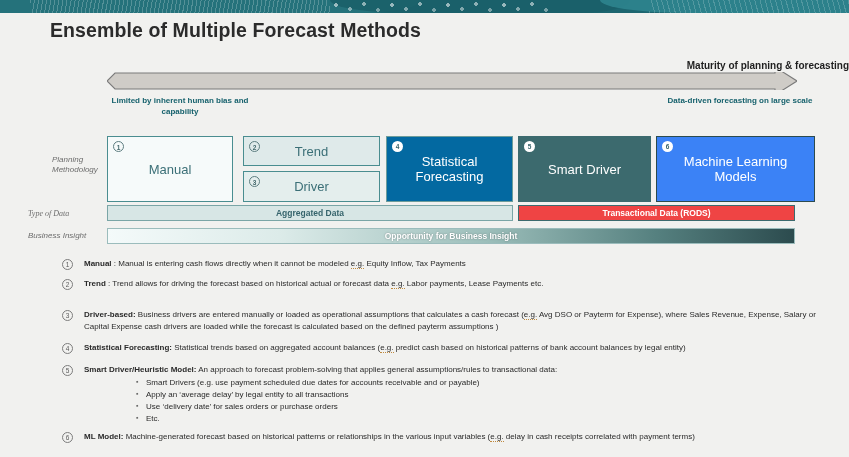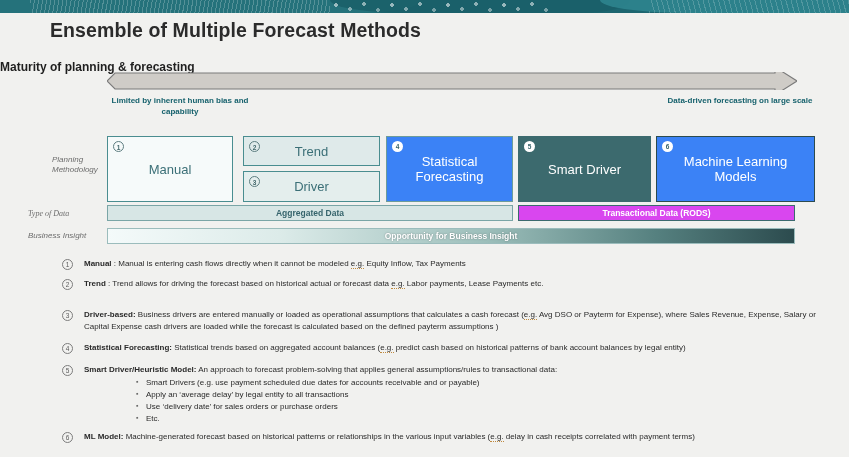--- a/index.html
+++ b/index.html
@@ -58,21 +58,21 @@
   
   .slide-title {
     position: absolute; left: 50px; top: 19px;
     font-size: 19.5px; font-weight: bold; color: #2b2b2b;
     letter-spacing: .1px;
   }
 
   
   .arrow-caption {
     position: absolute; left: 0; top: 60px; width: 849px;
-    text-align: left; font-size: 12px; font-weight: bold; color: #1f1f1f;
+    text-align: right; font-size: 10px; font-weight: bold; color: #1f1f1f;
   }
   .arrow-shape {
     position: absolute; left: 107px; top: 72px;
     width: 690px; height: 18px;
   }
   .arrow-end-label {
     position: absolute; top: 95px;
     font-size: 8px; font-weight: bold; color: #17626d;
     line-height: 11px; text-align: center;
   }
@@ -112,21 +112,21 @@
 
   .box-trend  { left: 243px; top: 136px; width: 137px; height: 30px;
       background: #dfeaea; }
   .box-trend .label { color: #3b6f77; }
 
   .box-driver { left: 243px; top: 171px; width: 137px; height: 31px;
       background: #e4eeed; }
   .box-driver .label { color: #3b6f77; }
 
   .box-stat   { left: 386px; top: 136px; width: 127px; height: 66px;
-      background: #3b82f6; border-color: #6d9c9a; }
+      background: #0369a1; border-color: #6d9c9a; }
   .box-stat .label { color: #ffffff; }
 
   .box-smart  { left: 518px; top: 136px; width: 133px; height: 66px;
       background: #3c6a6e; border-color: #3c6a6e; }
   .box-smart .label { color: #ffffff; }
 
   .box-ml     { left: 656px; top: 136px; width: 159px; height: 66px;
       background: #3b82f6; border-color: #2c4b4e; }
   .box-ml .label { color: #ffffff; }
 
@@ -135,21 +135,21 @@
     position: absolute; top: 205px; height: 16px;
     display: flex; align-items: center; justify-content: center;
     font-size: 8.5px; font-weight: bold;
   }
   .bar-aggregated {
     left: 107px; width: 406px;
     background: #d7e6e5; border: 1px solid #7aa5a6; color: #36646c;
   }
   .bar-transactional {
     left: 518px; width: 277px;
-    background: #d946ef; border: 1px solid #3c6a6e; color: #ffffff;
+    background: #ef4444; border: 1px solid #3c6a6e; color: #ffffff;
   }
 
   
   .insight-bar {
     position: absolute; left: 107px; top: 228px;
     width: 688px; height: 16px;
     border: 1px solid #9bbcbc;
     background: linear-gradient(to right, #f4fafa 0%, #dcebe9 25%, #9dbfbb 55%, #55807f 80%, #2c4b4e 100%);
     display: flex; align-items: center; justify-content: center;
     font-size: 8.5px; font-weight: bold; color: #ffffff;

